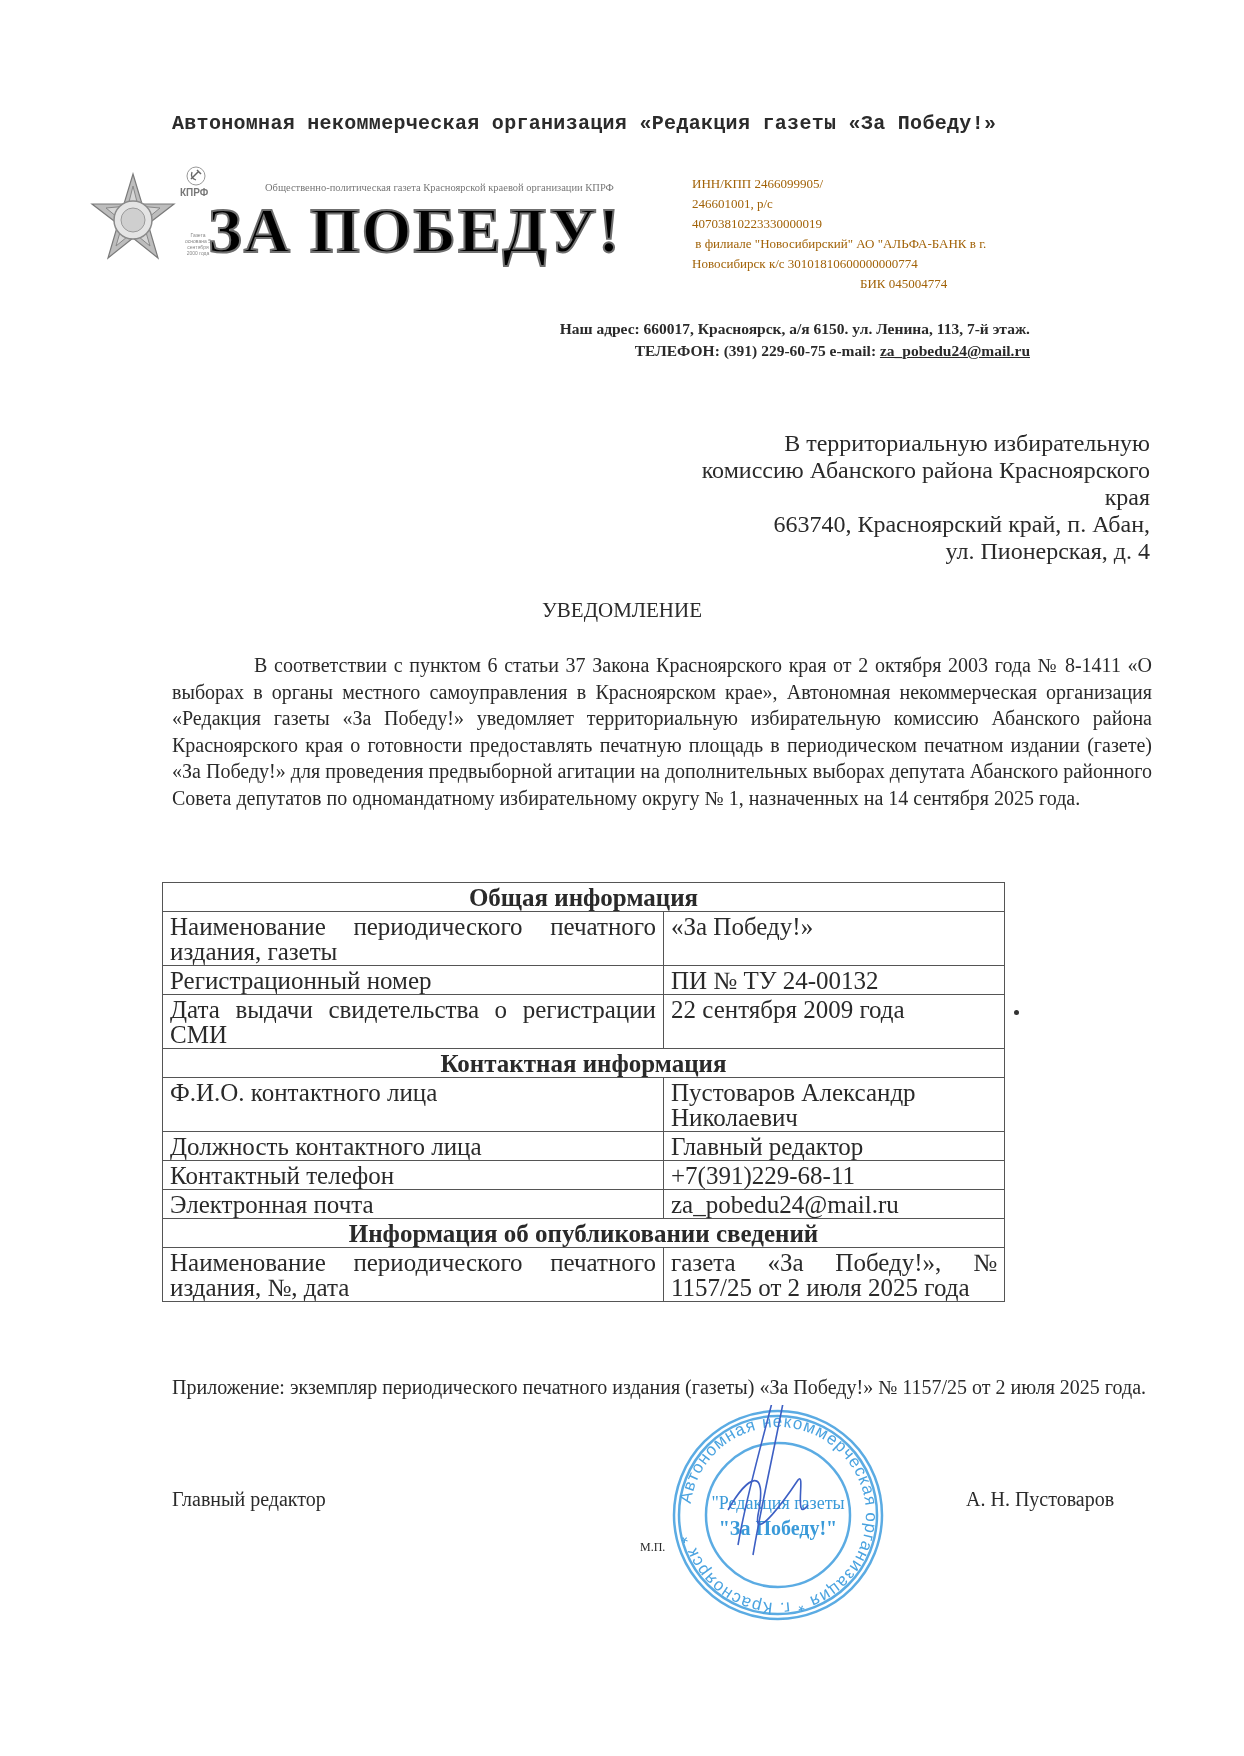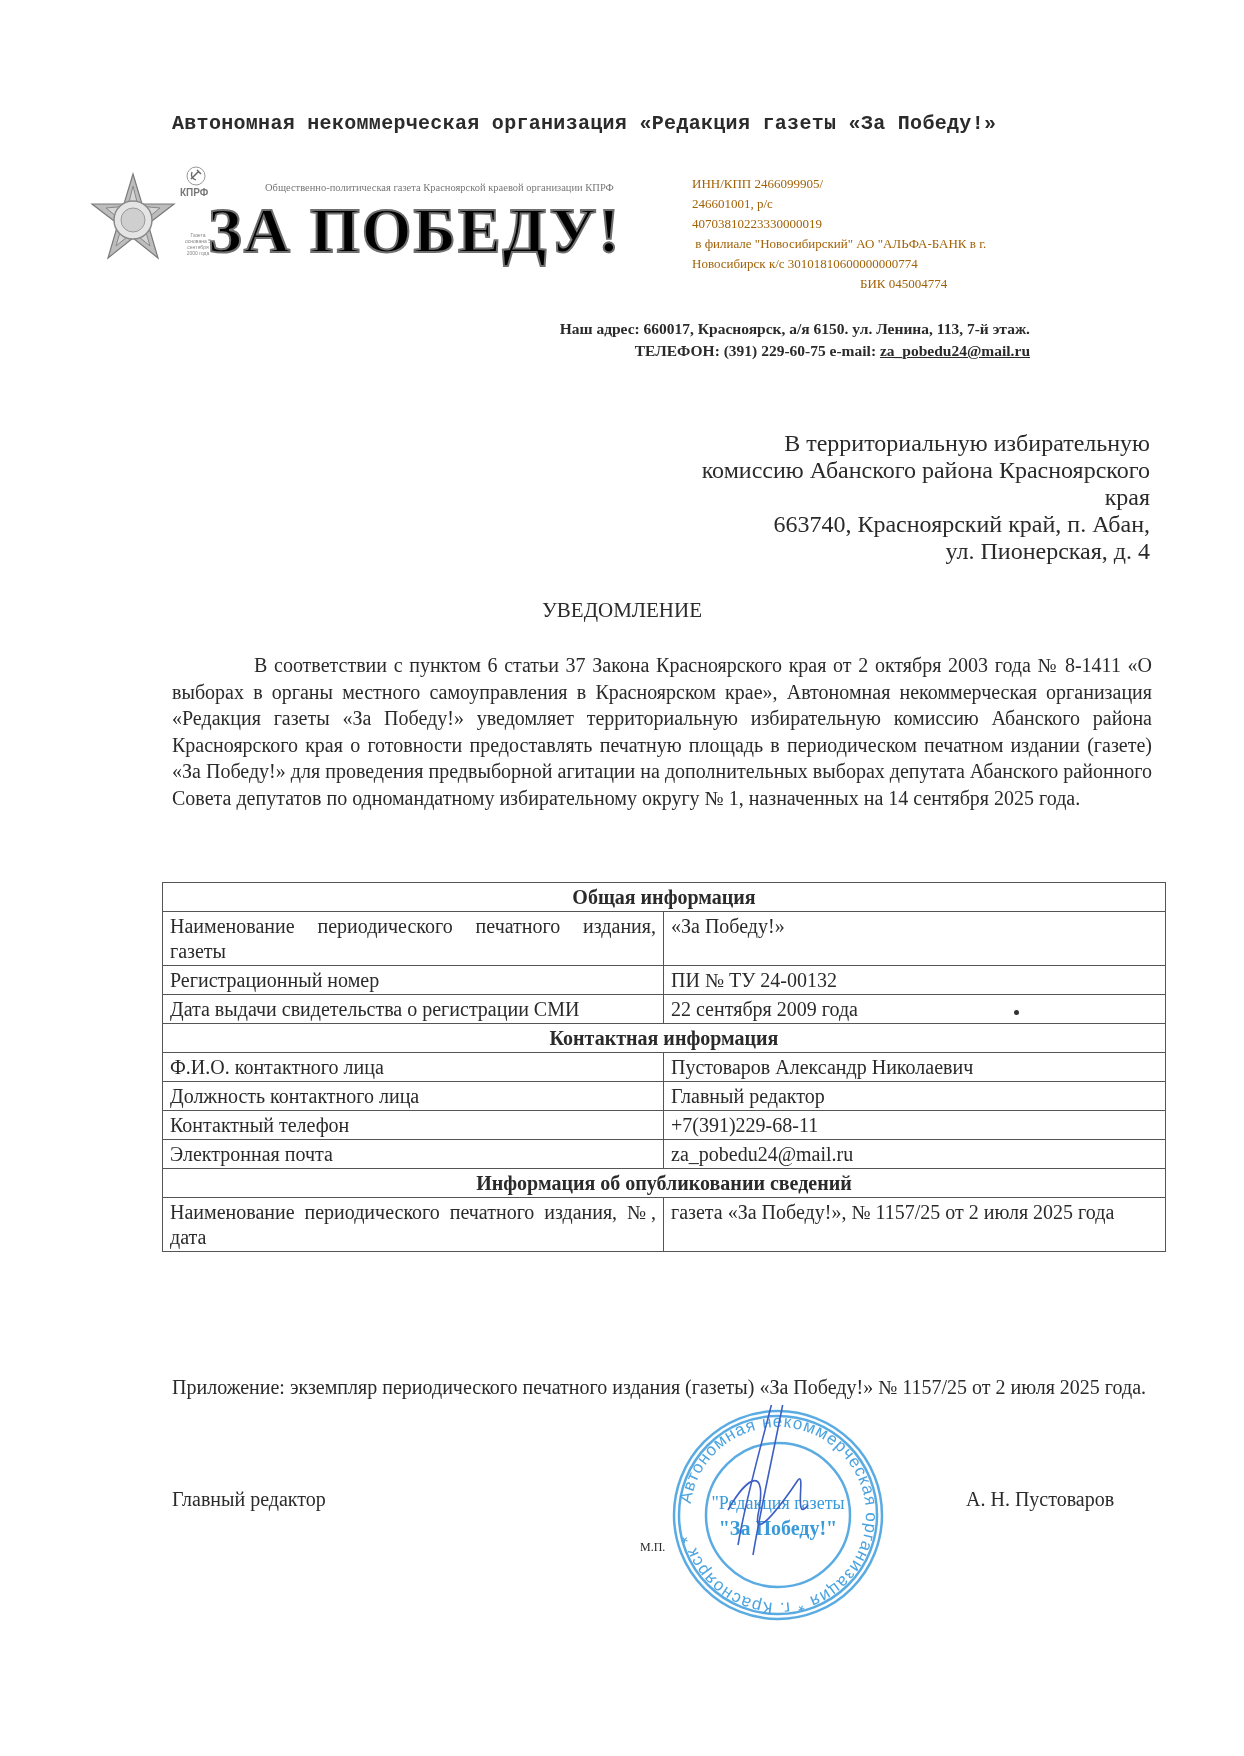--- a/index.html
+++ b/index.html
@@ -11,21 +11,21 @@
   .mast { left: 208px; top: 196px; font-family: "Liberation Serif", serif; font-weight: bold; font-size: 64px; letter-spacing: 2px; color: #000000; -webkit-text-stroke: 2px #6f6f6f; line-height: 70px; }
   .kprf { left: 180px; top: 180px; width: 30px; font-size: 10px; font-weight: bold; color: #777; font-family: "Liberation Sans", sans-serif; }
   .kprf-note { left: 184px; top: 232px; width: 28px; font-size: 5px; color: #888; line-height: 6px; text-align: center; font-family: "Liberation Sans", sans-serif; }
   .bank { left: 692px; top: 174px; width: 440px; font-size: 13px; line-height: 20px; color: #a16207; }
   .bank .bik { padding-left: 168px; }
   .address { left: 200px; top: 318px; width: 830px; text-align: right; font-weight: bold; font-size: 15.5px; line-height: 22px; color: #2a2a2a; }
   .address a { color: #2a2a2a; text-decoration: underline; }
   .recipient { left: 660px; top: 430px; width: 490px; text-align: right; font-size: 24px; line-height: 27px; }
   .doc-title { left: 0; top: 598px; width: 1244px; text-align: center; font-size: 21px; }
   .body-text { left: 172px; top: 652px; width: 980px; font-size: 20px; line-height: 26.6px; text-align: justify; text-indent: 82px; }
-  table.info { position: absolute; left: 162px; top: 882px; width: 1004px; border-collapse: collapse; font-size: 20px; }
+  table.info { position: absolute; left: 162px; top: 882px; width: 843px; border-collapse: collapse; font-size: 25px; }
   table.info td { border: 1.5px solid #555; padding: 2px 7px 1px 7px; vertical-align: top; line-height: 25px; }
   table.info td.sect { text-align: center; font-weight: bold; padding: 2px 7px 1px 7px; }
   table.info td.lbl { width: 486px; text-align: justify; }
   .annex { left: 172px; top: 1372px; width: 980px; font-size: 20px; line-height: 31px; text-align: justify; }
   .sig-role { left: 172px; top: 1488px; font-size: 20px; }
   .sig-name { left: 966px; top: 1488px; font-size: 20px; text-align: right; }
   .mp { left: 640px; top: 1540px; font-size: 12px; }
   .stamp { left: 668px; top: 1405px; width: 220px; height: 220px; }
   .dot { left: 1014px; top: 1010px; width: 5px; height: 5px; border-radius: 50%; background: #333; }
 </style>

